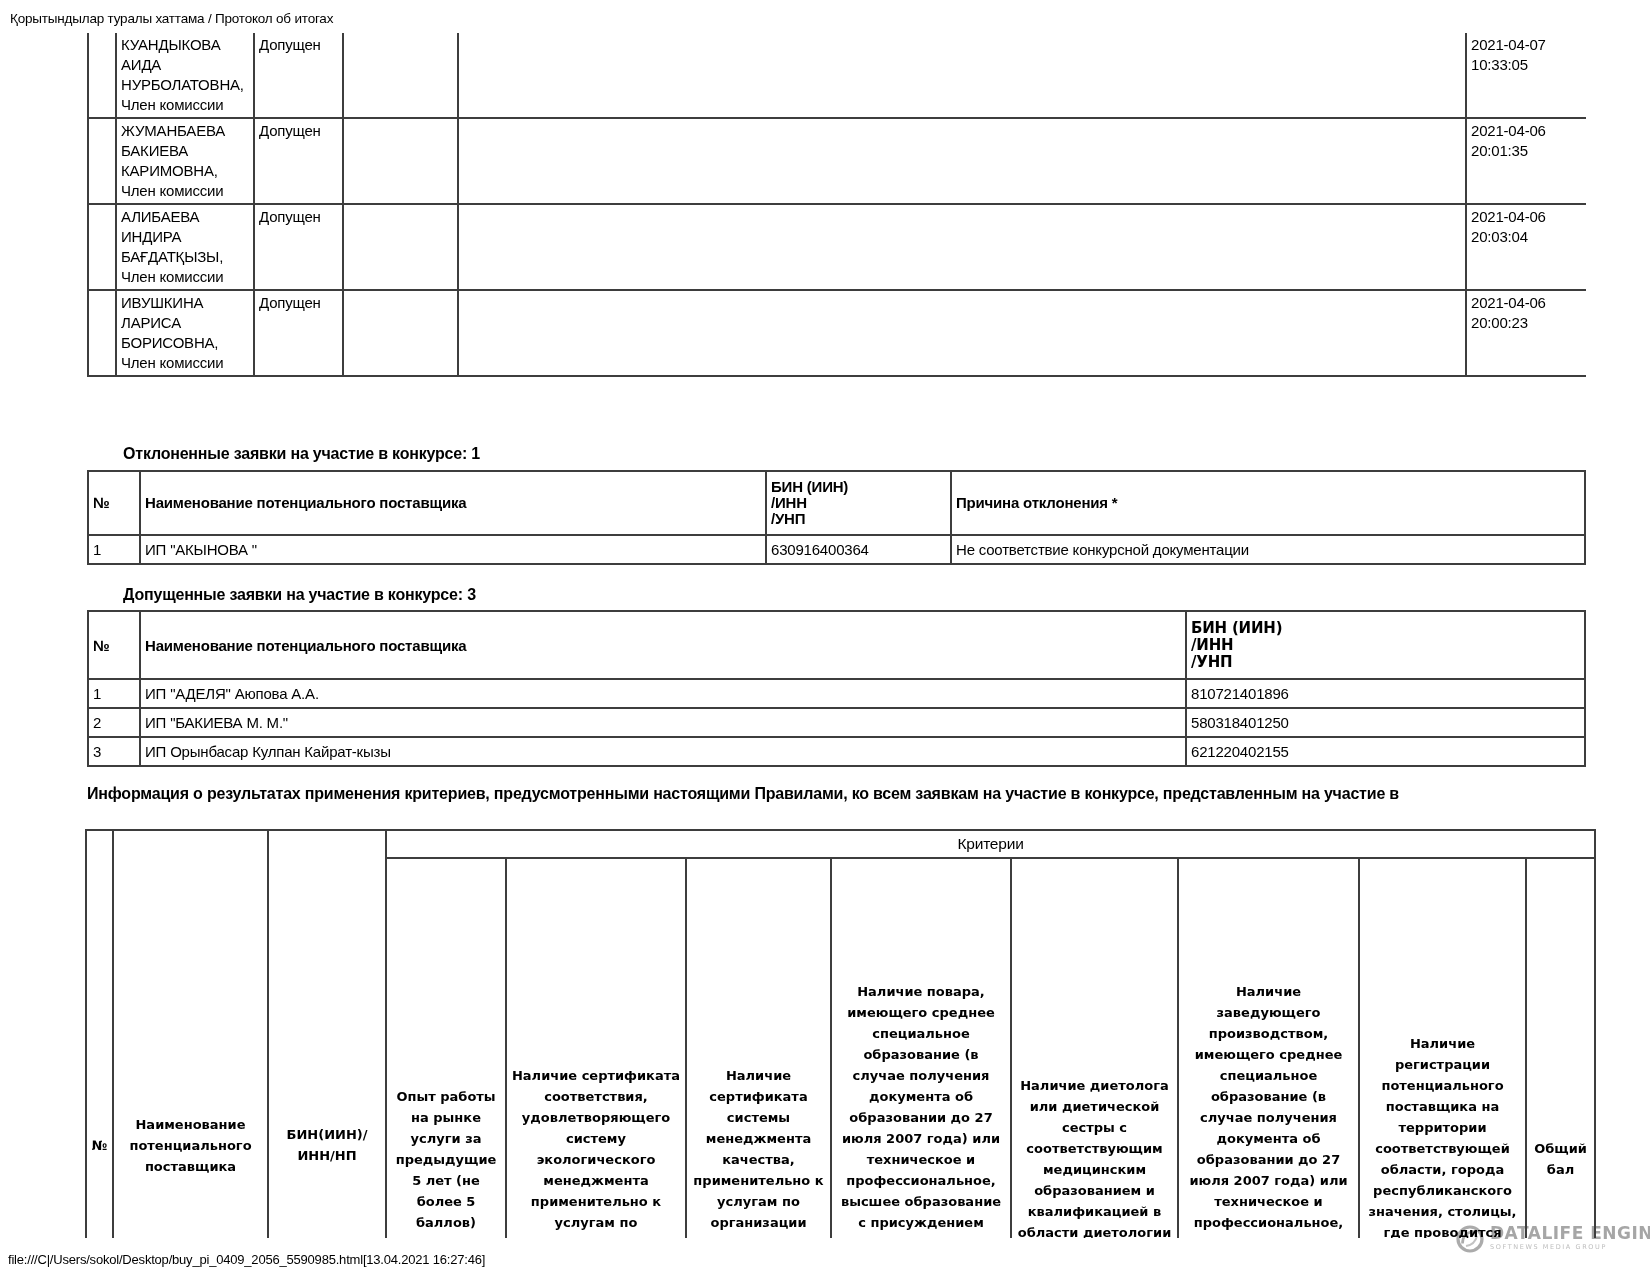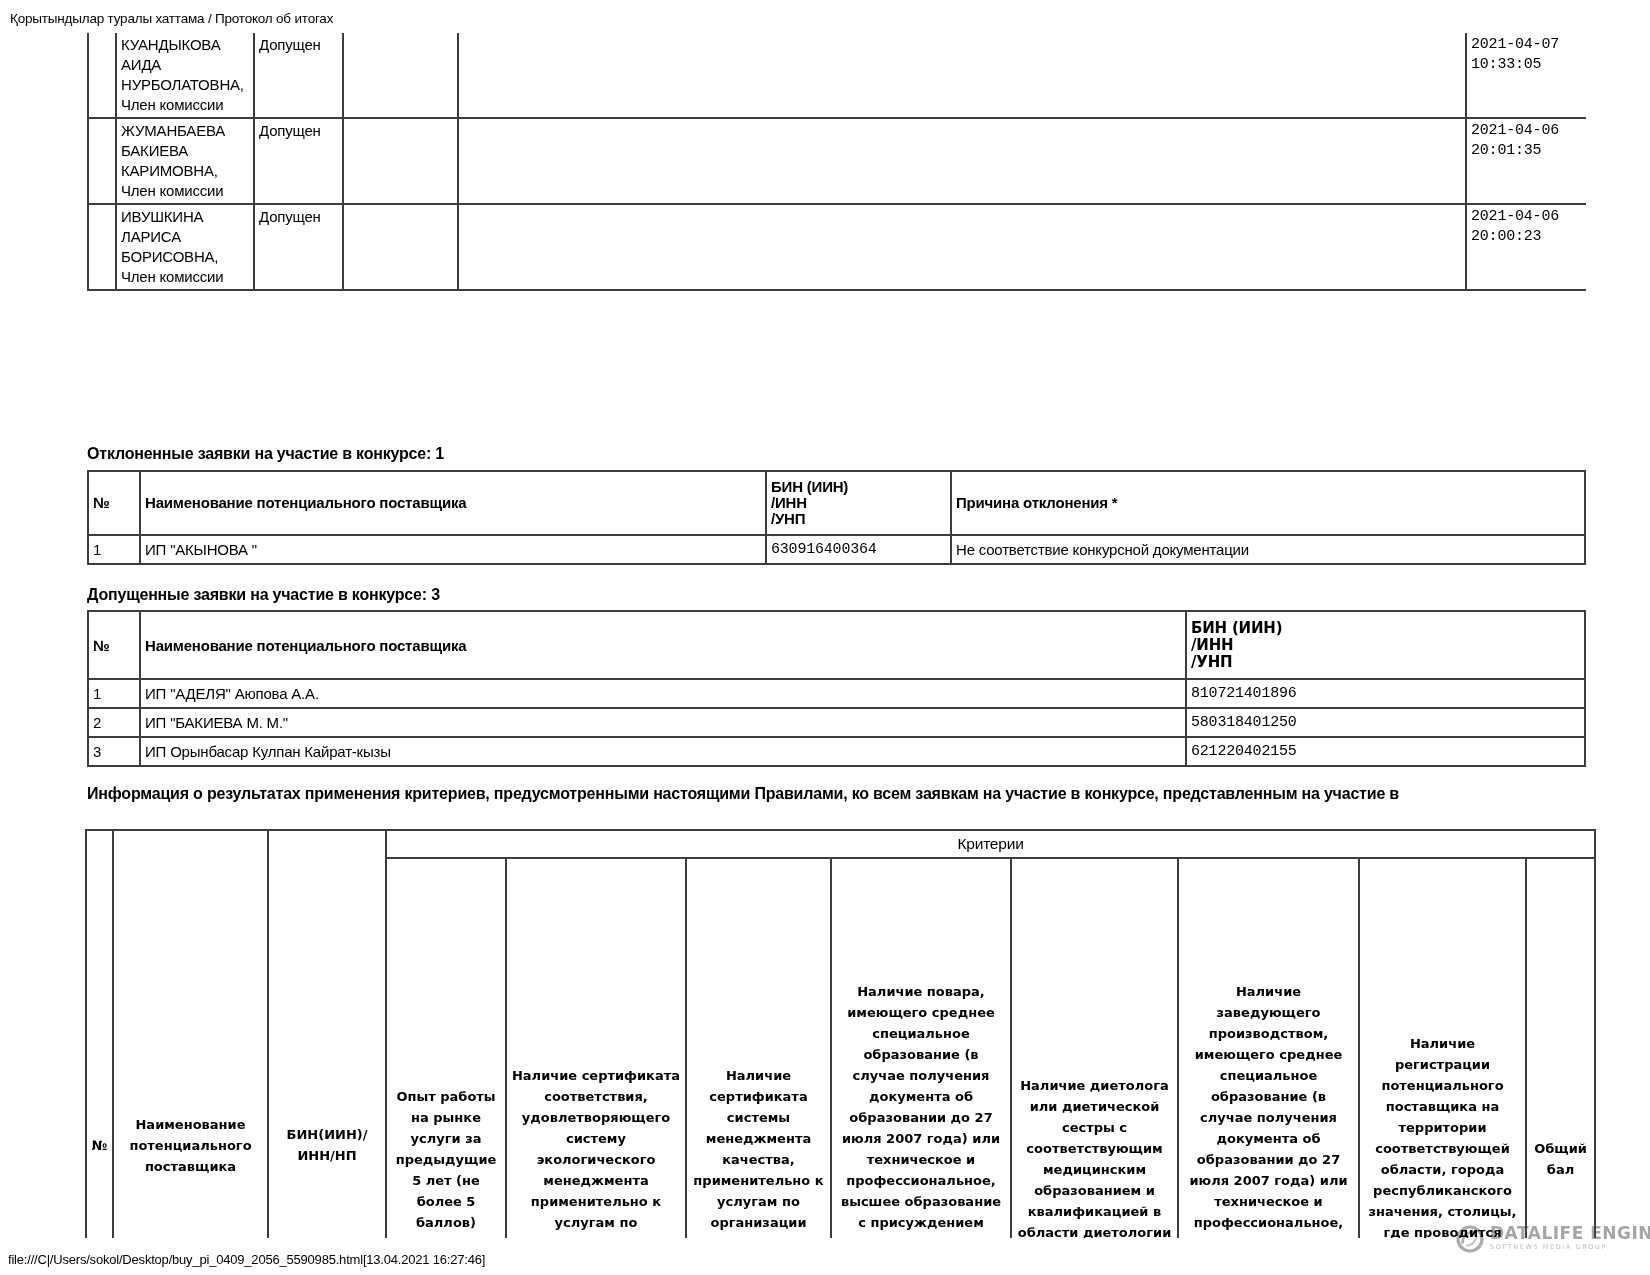--- a/index.html
+++ b/index.html
@@ -3,37 +3,37 @@
 <meta charset="utf-8">
 <style>
   html,body{margin:0;padding:0;}
   body{
     width:1650px;height:1275px;overflow:hidden;position:relative;
     background:#ffffff;color:#000;
     font-family:"Liberation Sans",sans-serif;
   }
   .abs{position:absolute;}
   .top-label{left:10px;top:11px;font-size:13.5px;letter-spacing:-0.2px;}
-  .section-heading{font-weight:bold;font-size:16px;letter-spacing:-0.2px;}
+  .section-heading{font-weight:bold;font-size:16px;letter-spacing:-0.2px;margin-left:36px;}
   .intro{left:87px;top:783px;width:1505px;font-weight:bold;font-size:16px;line-height:21px;letter-spacing:-0.2px;}
 
   table{border-collapse:collapse;table-layout:fixed;}
   .doc-table td{
     border:2px solid #3d3d3d;vertical-align:top;
     padding:2px 4px;font-size:15px;line-height:20px;letter-spacing:-0.2px;
     overflow:hidden;word-wrap:break-word;
   }
   .clip{overflow:hidden;}
 
   
   .t1wrap{left:87px;top:33px;width:1499px;height:392px;}
   .t1{width:1499px;margin-top:-2px;}
   .t1 .r1 td{height:44px;}
   .t1 .rr td{height:79px;}
-  .serif{font-family:Liberation Mono, monospace;font-size:16px;letter-spacing:0;line-height:21px;margin-left:32px;}
+  .serif{font-family:Liberation Sans, sans-serif;font-size:16px;letter-spacing:0;line-height:21px;margin-left:32px;}
 
   
   .t2wrap{left:87px;top:470px;width:1499px;}
   .t2{width:1497px;}
   .hdr{font-weight:bold;vertical-align:middle !important;border-radius:12px;}
   .t2 .hrow td{height:58px;line-height:16px;}
   .t2 .drow td{height:23px;vertical-align:middle;}
 
   
   .t3wrap{left:87px;top:610px;width:1499px;}
@@ -109,20 +109,28 @@
     <tr class="rr">
       <td></td>
       <td>ЖУМАНБАЕВА БАКИЕВА КАРИМОВНА, Член комиссии</td>
       <td>Допущен</td>
       <td></td>
       <td></td>
       <td class="serif">2021-04-06 20:01:35</td>
     </tr>
     <tr class="rr">
       <td></td>
+      <td>АЛИБАЕВА ИНДИРА БАҒДАТҚЫЗЫ, Член комиссии</td>
+      <td>Допущен</td>
+      <td></td>
+      <td></td>
+      <td class="serif">2021-04-06 20:03:04</td>
+    </tr>
+    <tr class="rr">
+      <td></td>
       <td>ИВУШКИНА ЛАРИСА БОРИСОВНА, Член комиссии</td>
       <td>Допущен</td>
       <td></td>
       <td></td>
       <td class="serif">2021-04-06 20:00:23</td>
     </tr>
   </tbody>
     </table>
 </div>
 

